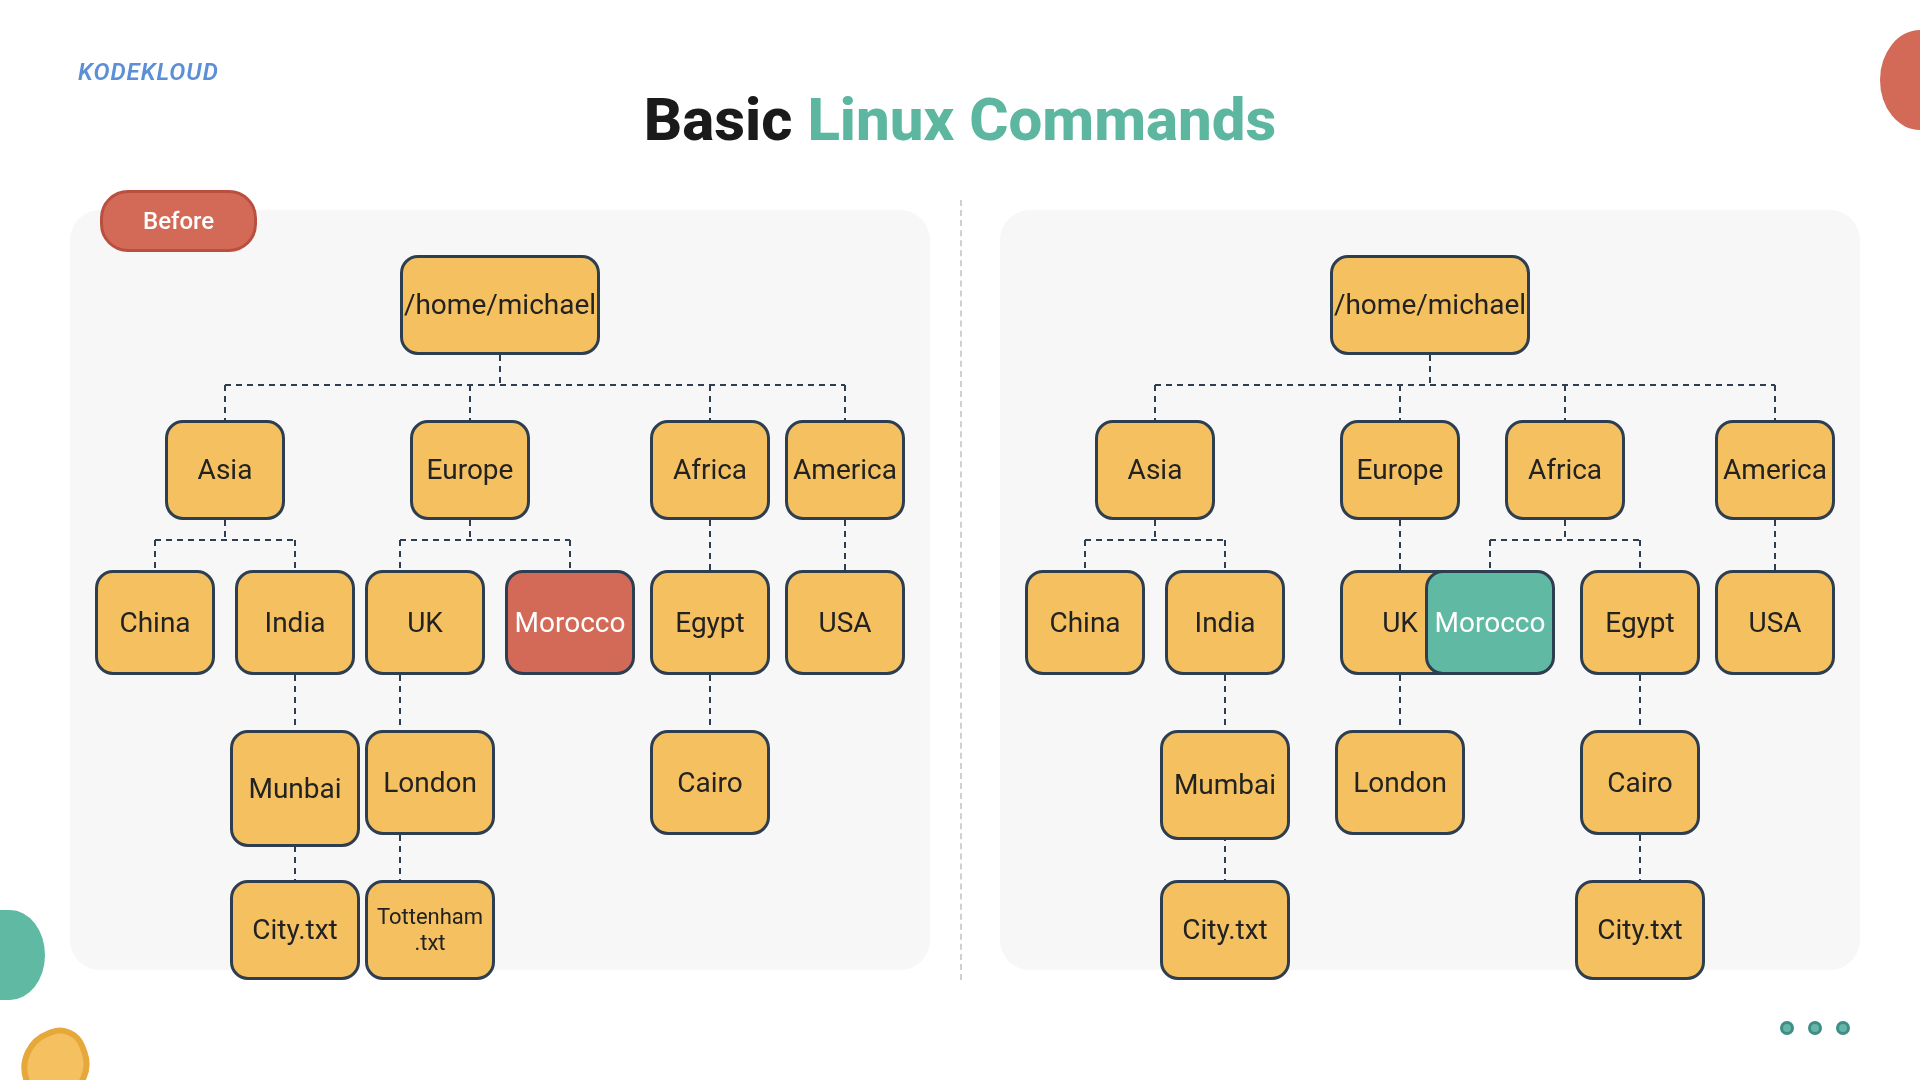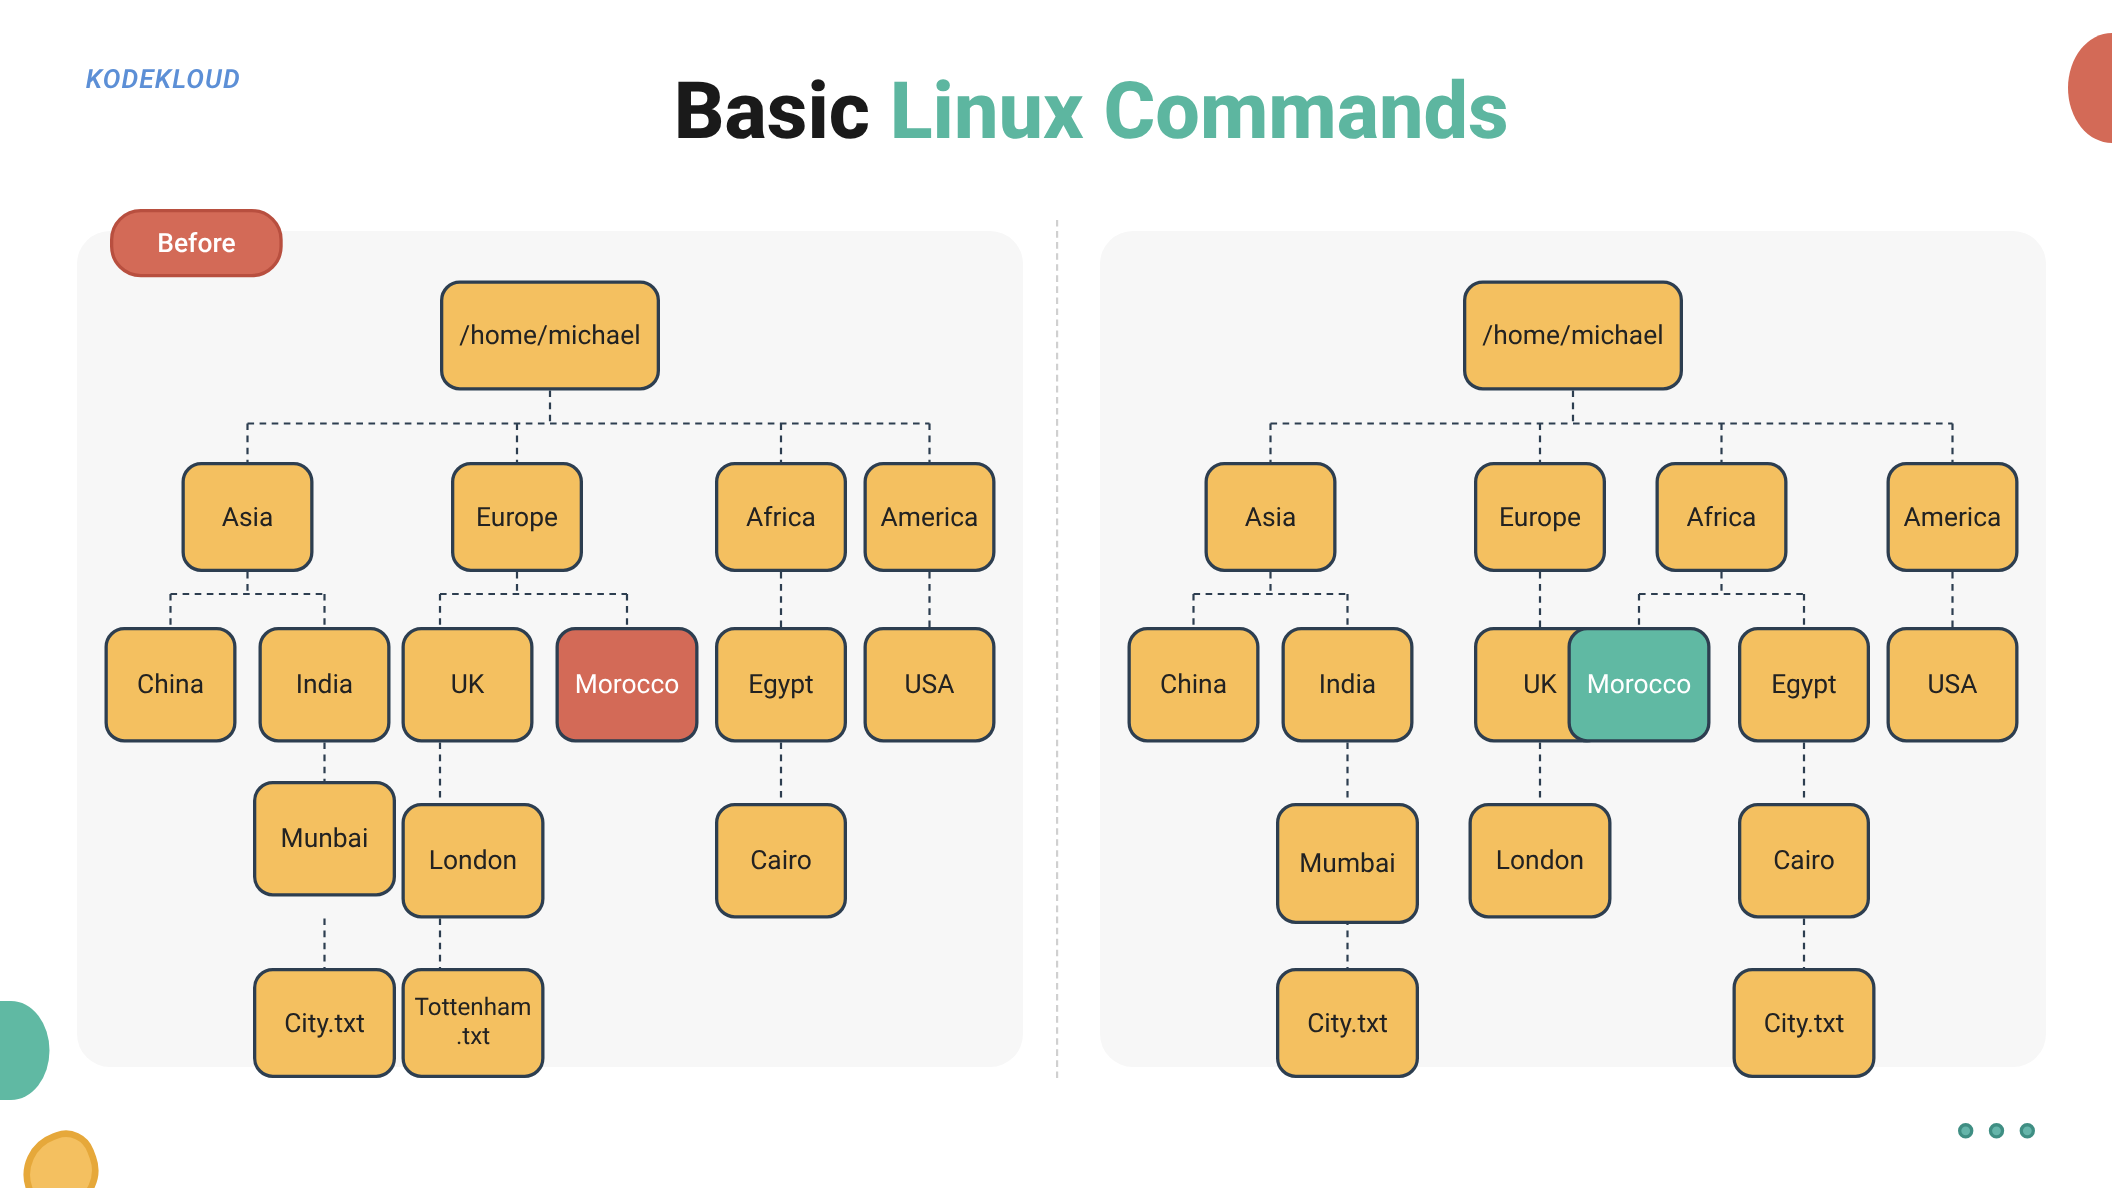--- a/index.html
+++ b/index.html
@@ -16,27 +16,26 @@
     top: 58px;
     left: 78px;
     font-size: 24px;
     font-weight: 600;
     letter-spacing: 1px;
     color: #5c8fd6;
     font-style: italic;
   }
   .title {
     position: absolute;
-    top: 58px;
+    top: 84px;
     left: 50%;
     transform: translateX(-50%);
-    font-size: 72px;
+    font-size: 60px;
     font-weight: 800;
     white-space: nowrap;
-    margin-left: 32px;
   }
   .title .t1 { color: #1a1a1a; }
   .title .t2 { color: #5db6a0; }
   .panel {
     position: absolute;
     top: 210px;
     width: 860px;
     height: 760px;
     background: #f7f7f7;
     border-radius: 30px;
@@ -72,21 +71,21 @@
   }
   .node {
     position: absolute;
     display: flex;
     align-items: center;
     justify-content: center;
     text-align: center;
     background: #f4c060;
     border: 3px solid #2d3e50;
     border-radius: 18px;
-    font-size: 24px;
+    font-size: 28px;
     color: #222;
     padding: 4px 8px;
     line-height: 1.2;
   }
   .node.red { background: #d36a57; color: #fff; }
   .node.teal { background: #60b9a3; color: #fff; }
   svg.connectors {
     position: absolute;
     top: 0; left: 0;
     width: 100%; height: 100%;
@@ -192,21 +191,21 @@
   <div class="node" style="left:580px;top:210px;width:120px;height:100px">Africa</div>
   <div class="node" style="left:715px;top:210px;width:120px;height:100px">America</div>
 
   <div class="node" style="left:25px;top:360px;width:120px;height:105px">China</div>
   <div class="node" style="left:165px;top:360px;width:120px;height:105px">India</div>
   <div class="node" style="left:295px;top:360px;width:120px;height:105px">UK</div>
   <div class="node red" style="left:435px;top:360px;width:130px;height:105px">Morocco</div>
   <div class="node" style="left:580px;top:360px;width:120px;height:105px">Egypt</div>
   <div class="node" style="left:715px;top:360px;width:120px;height:105px">USA</div>
 
-  <div class="node" style="left:160px;top:500px;width:130px;height:105px">Munbai</div>
+  <div class="node" style="left:160px;top:520px;width:130px;height:117px">Munbai</div>
   <div class="node" style="left:295px;top:520px;width:130px;height:105px">London</div>
   <div class="node" style="left:580px;top:520px;width:120px;height:105px">Cairo</div>
 
   <div class="node" style="left:160px;top:670px;width:130px;height:100px">City.txt</div>
   <div class="node" style="left:295px;top:670px;width:130px;height:100px;font-size:22px;white-space:pre-line">Tottenham
 .txt</div>
 </div>
 
 <div class="panel panel-right">
 

